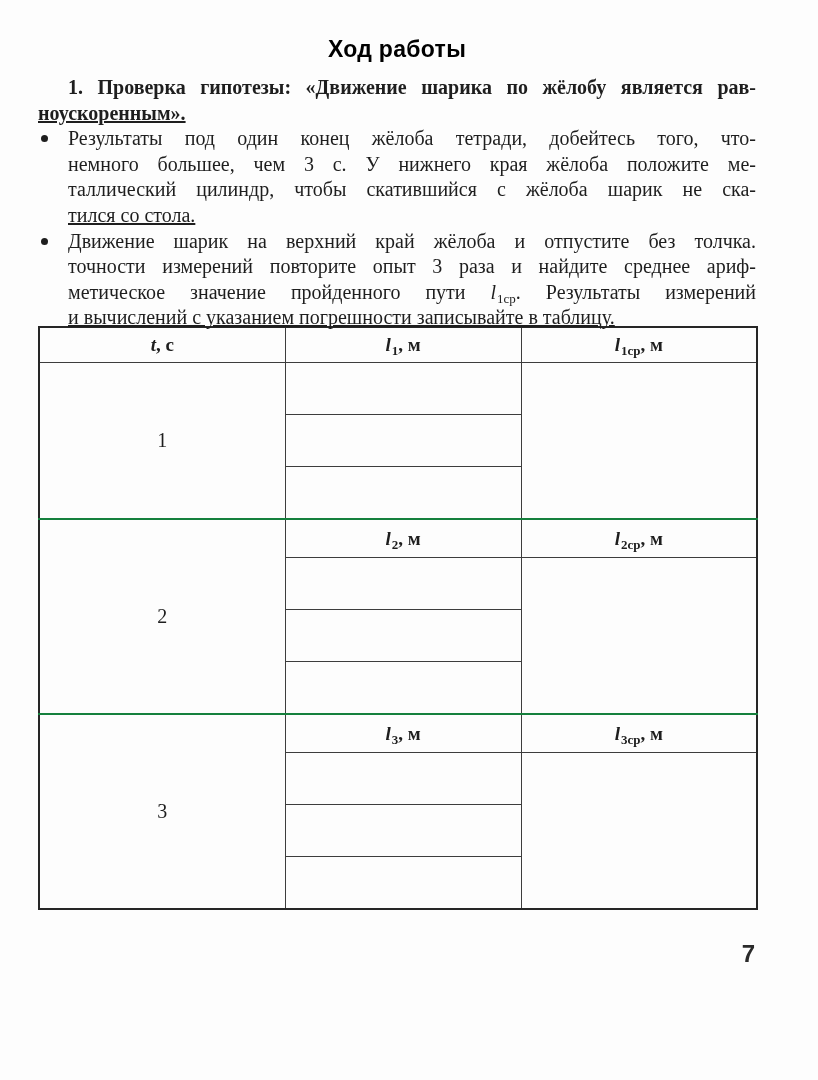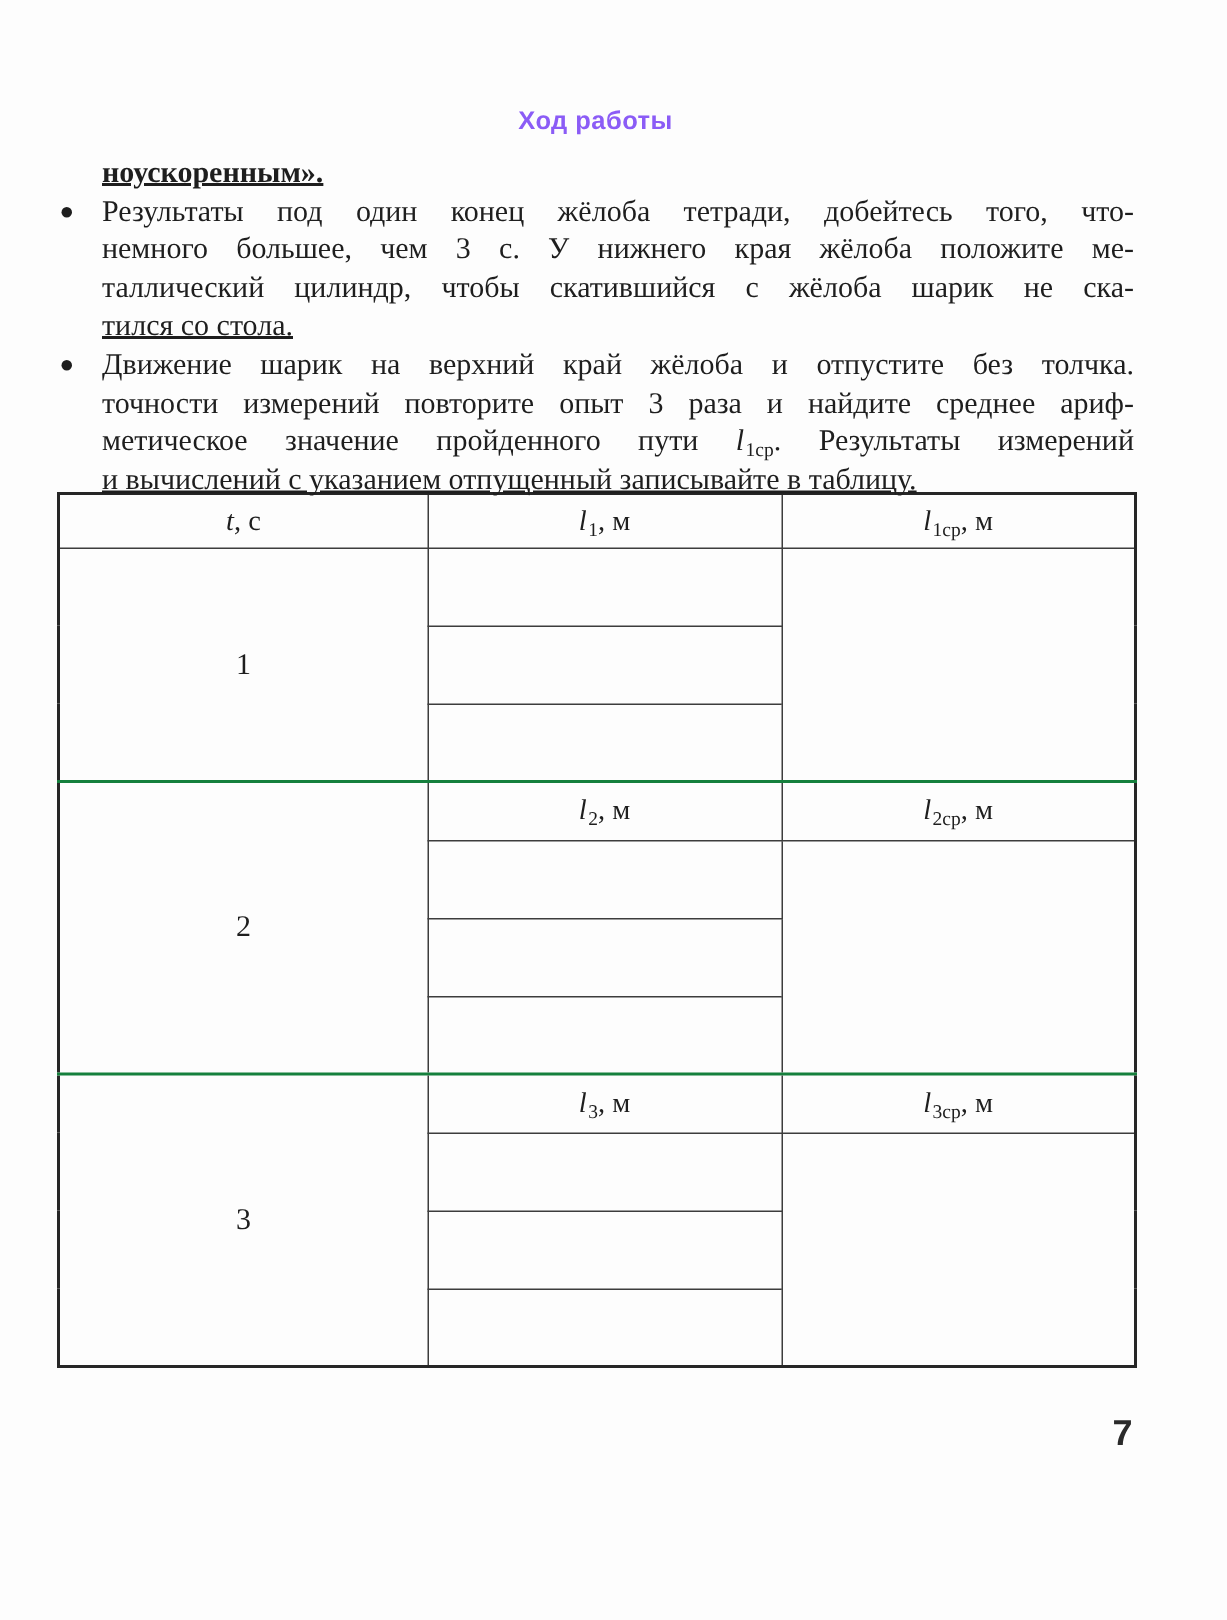--- a/index.html
+++ b/index.html
@@ -6,27 +6,27 @@
   body {
     width:818px; height:1080px;
     background:#fdfdfd;
     font-family:"Liberation Serif", serif;
     color:#1e1e1e;
     overflow:hidden;
   }
   .content { padding:0 62px 0 38px; }
 
   .title {
-    margin-top:71px;
+    margin-top:36px;
     text-align:center;
     font-family:"Liberation Sans", sans-serif;
     font-weight:bold;
-    font-size:17px;
+    font-size:23px;
     letter-spacing:.3px;
-    color:#8b5cf6;
+    color:#000000;
   }
 
   .text { font-size:20px; line-height:25.6px; }
   .intro { margin-top:12px; font-weight:bold; }
   .intro .jline:first-child { text-indent:30px; }
 
   .bullet { position:relative; padding-left:30px; }
   .bullet .dot {
     position:absolute; left:3px; top:9px;
     width:7px; height:7px; border-radius:50%;
@@ -57,61 +57,62 @@
     border:1px solid #3d3d3d;
     padding:0;
     text-align:center;
     vertical-align:middle;
     font-size:19px;
   }
   .wtable tr.bs td { border-top:2px solid #15803d; }
   .wtable tr.r-head  { height:36px; }
   .wtable tr.r-sub   { height:39px; }
   .wtable tr.r-trial { height:52px; }
-  .wtable .hl { font-weight:normal; }
+  .wtable .hl { font-weight:bold; }
   .wtable .rowlabel { font-size:20px; }
 
   .pageno {
     margin-top:30px;
     padding-right:63px;
     text-align:right;
     font-family:"Liberation Sans", sans-serif;
     font-weight:bold;
     font-size:24px;
     color:#2a2a2a;
   }
 </style>
 </head>
 <body>
 
 <div class="content">
 
   <div class="title">Ход работы</div>
 
   <div class="text intro">
+      <div class="jline">1. Проверка гипотезы: «Движение шарика по жёлобу является рав-</div>
       <div class="jline jlast">ноускоренным».</div>
     </div>
 
   <div class="text bullet">
     <span class="dot"></span>
     <div>
         <div class="jline">Результаты под один конец жёлоба тетради, добейтесь того, что-</div>
         <div class="jline">немного большее, чем 3 с. У нижнего края жёлоба положите ме-</div>
         <div class="jline">таллический цилиндр, чтобы скатившийся с жёлоба шарик не ска-</div>
         <div class="jline jlast">тился со стола.</div>
       </div>
   </div>
 
   <div class="text bullet">
     <span class="dot"></span>
     <div>
         <div class="jline">Движение шарик на верхний край жёлоба и отпустите без толчка.</div>
         <div class="jline">точности измерений повторите опыт 3 раза и найдите среднее ариф-</div>
         <div class="jline">метическое значение пройденного пути <i>l</i><sub>1ср</sub>. Результаты измерений</div>
-        <div class="jline jlast">и вычислений с указанием отпущенный записывайте в таблицу.</div>
+        <div class="jline jlast">и вычислений с указанием погрешности записывайте в таблицу.</div>
       </div>
   </div>
 
   <table class="wtable">
     <colgroup>
         <col class="c1">
         <col class="c2">
         <col class="c3">
       </colgroup>
 

